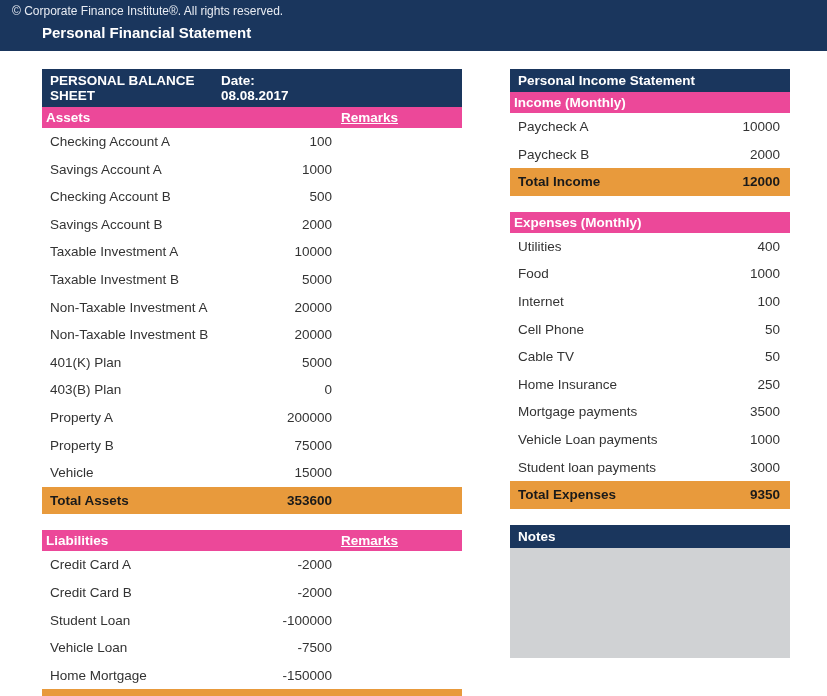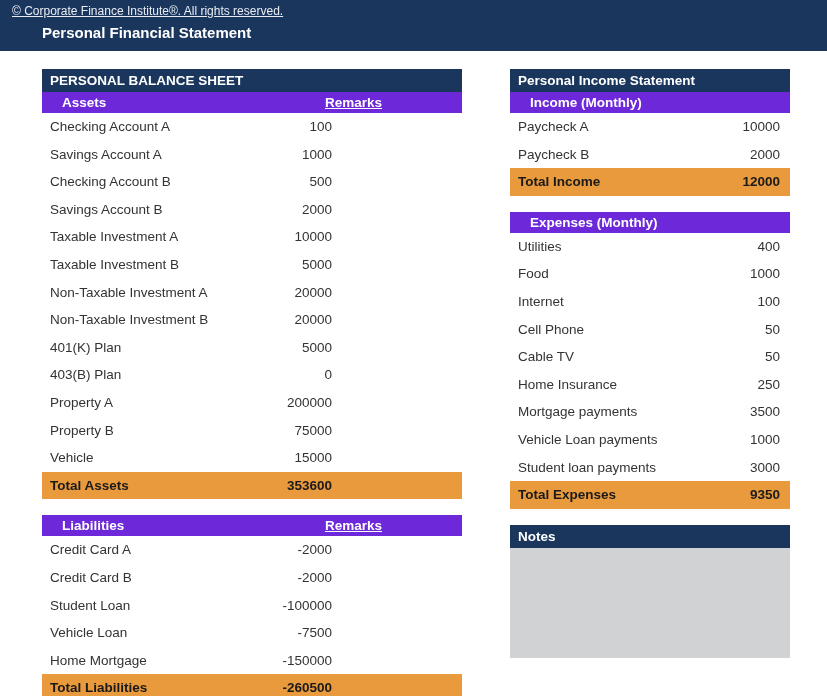--- a/index.html
+++ b/index.html
@@ -8,43 +8,43 @@
     font-size: 13.5px;
     background: #fff;
     color: #333;
     width: 827px;
   }
   .topbar {
     background: #1a365d;
     color: #fff;
     padding: 4px 12px 10px 12px;
   }
-  .copyright { font-size: 12px; margin-bottom: 6px; color:#e8ecf3;text-decoration:underline;}
+  .copyright { font-size: 12px; margin-bottom: 6px; color:#e8ecf3;}
   .page-title { font-weight: bold; font-size: 15px; padding-left: 30px; }
   .content {
     display: flex;
     gap: 48px;
     padding: 18px 30px 20px 42px;
   }
   .col-left { width: 420px; }
   .col-right { width: 280px; }
   .navy-header {
     background: #1a365d;
     color: #fff;
     font-weight: bold;
     padding: 4px 8px;
     font-size: 13.5px;
     display:flex;
   }
   .navy-header .date-label{ margin-left:auto; margin-right:140px;}
   .orange-header {
-    background: #6d28d9;
+    background: #ec4899;
     color: #fff;
     font-weight: bold;
-    padding: 3px 20px;
+    padding: 3px 4px;
     display:flex;
   }
   .orange-header .rem { margin-left:auto; margin-right:60px;text-decoration:underline;}
   table { width: 100%; border-collapse: collapse; }
   td { padding: 3px 8px; color:#333; border-bottom:0; line-height:1.6; }
   td.val { text-align: right; width:90px; padding-right:14px;}
   td.rem { width:110px; }
   tr.total { background:#e89a3c; font-weight:bold; color:#1a1a1a;}
   tr.total td{ color:#1a1a1a;}
   .spacer { height:16px; }
@@ -63,20 +63,21 @@
   <div class="copyright">© Corporate Finance Institute®. All rights reserved.</div>
   <div class="page-title">Personal Financial Statement</div>
 </div>
 
 <div class="content">
 
   <div class="col-left">
 
     <div class="navy-header">
       <span>PERSONAL BALANCE SHEET</span>
+      <span class="date-label">Date: 08.08.2017</span>
     </div>
     <div class="orange-header">
       <span>Assets</span>
       <span class="rem">Remarks</span>
     </div>
     <table>
       <tbody id="assets-body">
           <tr>
             <td>Checking Account A</td>
             <td class="val">100</td>

